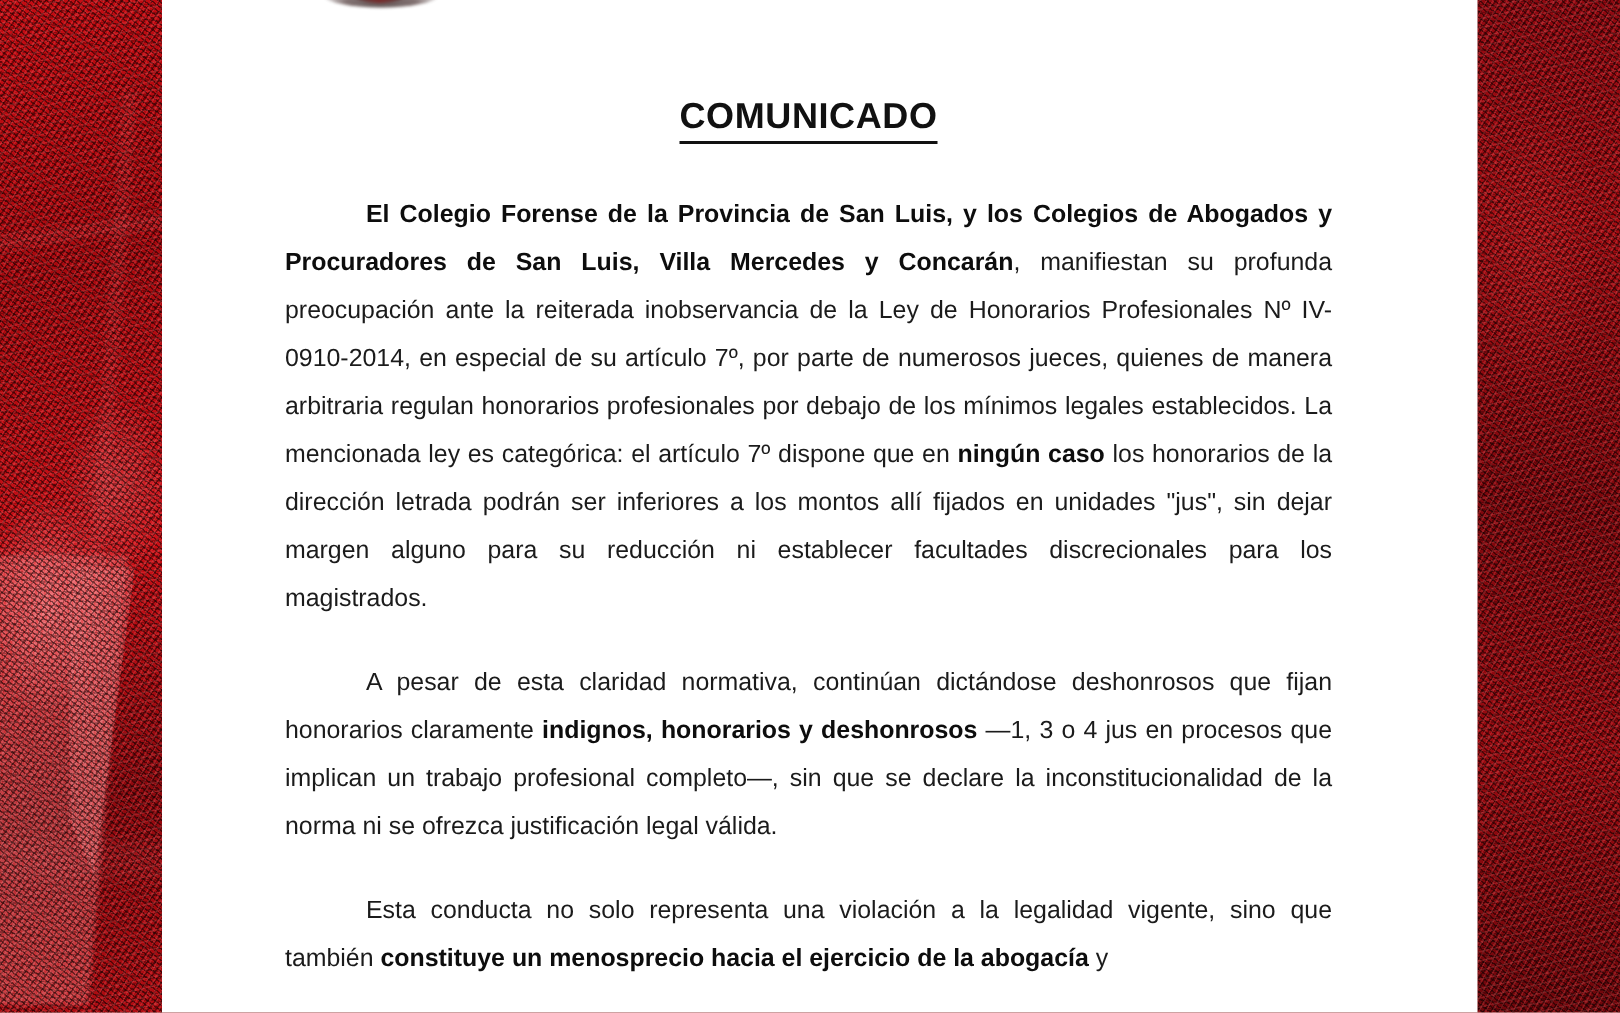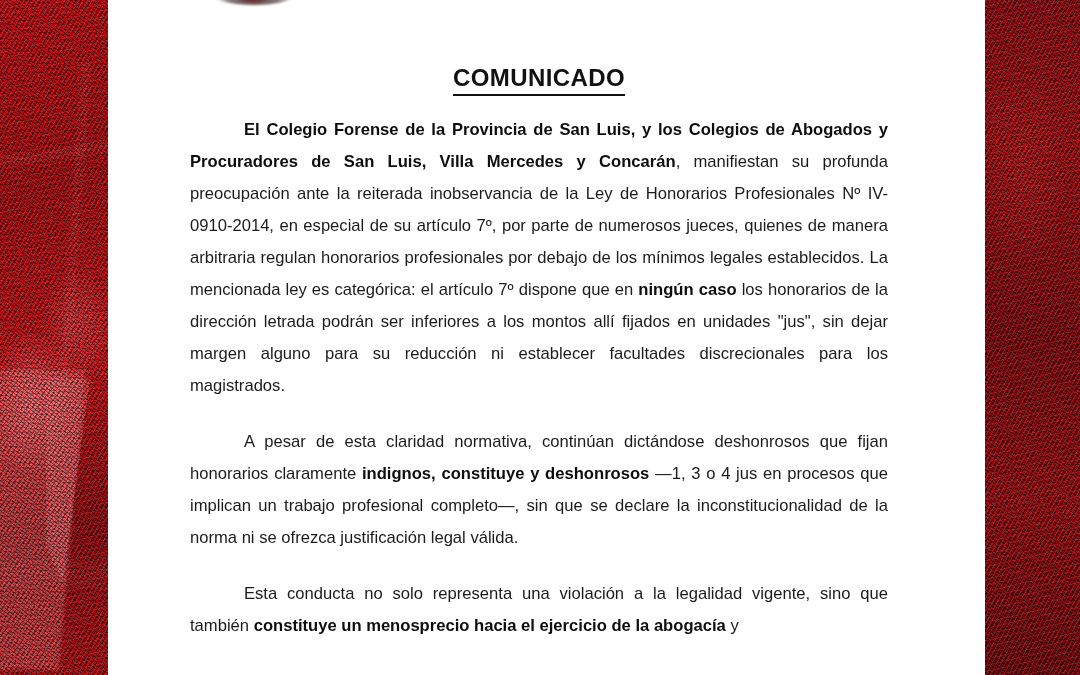--- a/index.html
+++ b/index.html
@@ -138,21 +138,21 @@
     padding-bottom:3px;
   }
 
   p.para {
     font-size:16.6px;
     line-height:32px;
     color:#1b1b1b;
     text-align:justify;
     text-justify:inter-word;
     text-indent:54px;
-    margin-top:24px;
+    margin-top:37px;
   }
   p.para.tight { margin-top:24px; }
 
   p.para b { font-weight:bold; color:#0d0d0d; }
 
   
   .doc-body { filter:blur(.18px); }
 </style>
 </head>
 <body>
@@ -179,17 +179,17 @@
   <div class="crest-remnant"></div>
   <div class="crest-core"></div>
 
   <div class="doc-body">
 
     <h1 class="doc-title">
       <span>COMUNICADO</span>
     </h1>
 
     <p class="para"><b>El Colegio Forense de la Provincia de San Luis, y los Colegios de Abogados y Procuradores de San Luis, Villa Mercedes y Concarán</b><span>, manifiestan su profunda preocupación ante la reiterada inobservancia de la Ley de Honorarios Profesionales Nº IV-0910-2014, en especial de su artículo 7º, por parte de numerosos jueces, quienes de manera arbitraria regulan honorarios profesionales por debajo de los mínimos legales establecidos. La mencionada ley es categórica: el artículo 7º dispone que en </span><b>ningún caso</b><span> los honorarios de la dirección letrada podrán ser inferiores a los montos allí fijados en unidades "jus", sin dejar margen alguno para su reducción ni establecer facultades discrecionales para los magistrados.</span></p>
-    <p class="para tight"><span>A pesar de esta claridad normativa, continúan dictándose deshonrosos que fijan honorarios claramente </span><b>indignos, constituye y deshonrosos</b><span> —1, 3 o 4 jus en procesos que implican un trabajo profesional completo—, sin que se declare la inconstitucionalidad de la norma ni se ofrezca justificación legal válida.</span></p>
+    <p class="para tight"><span>A pesar de esta claridad normativa, continúan dictándose deshonrosos que fijan honorarios claramente </span><b>indignos, honorarios y deshonrosos</b><span> —1, 3 o 4 jus en procesos que implican un trabajo profesional completo—, sin que se declare la inconstitucionalidad de la norma ni se ofrezca justificación legal válida.</span></p>
     <p class="para tight"><span>Esta conducta no solo representa una violación a la legalidad vigente, sino que también </span><b>constituye un menosprecio hacia el ejercicio de la abogacía</b><span> y</span></p>
 
   </div>
 </div>
 
 </body></html>

